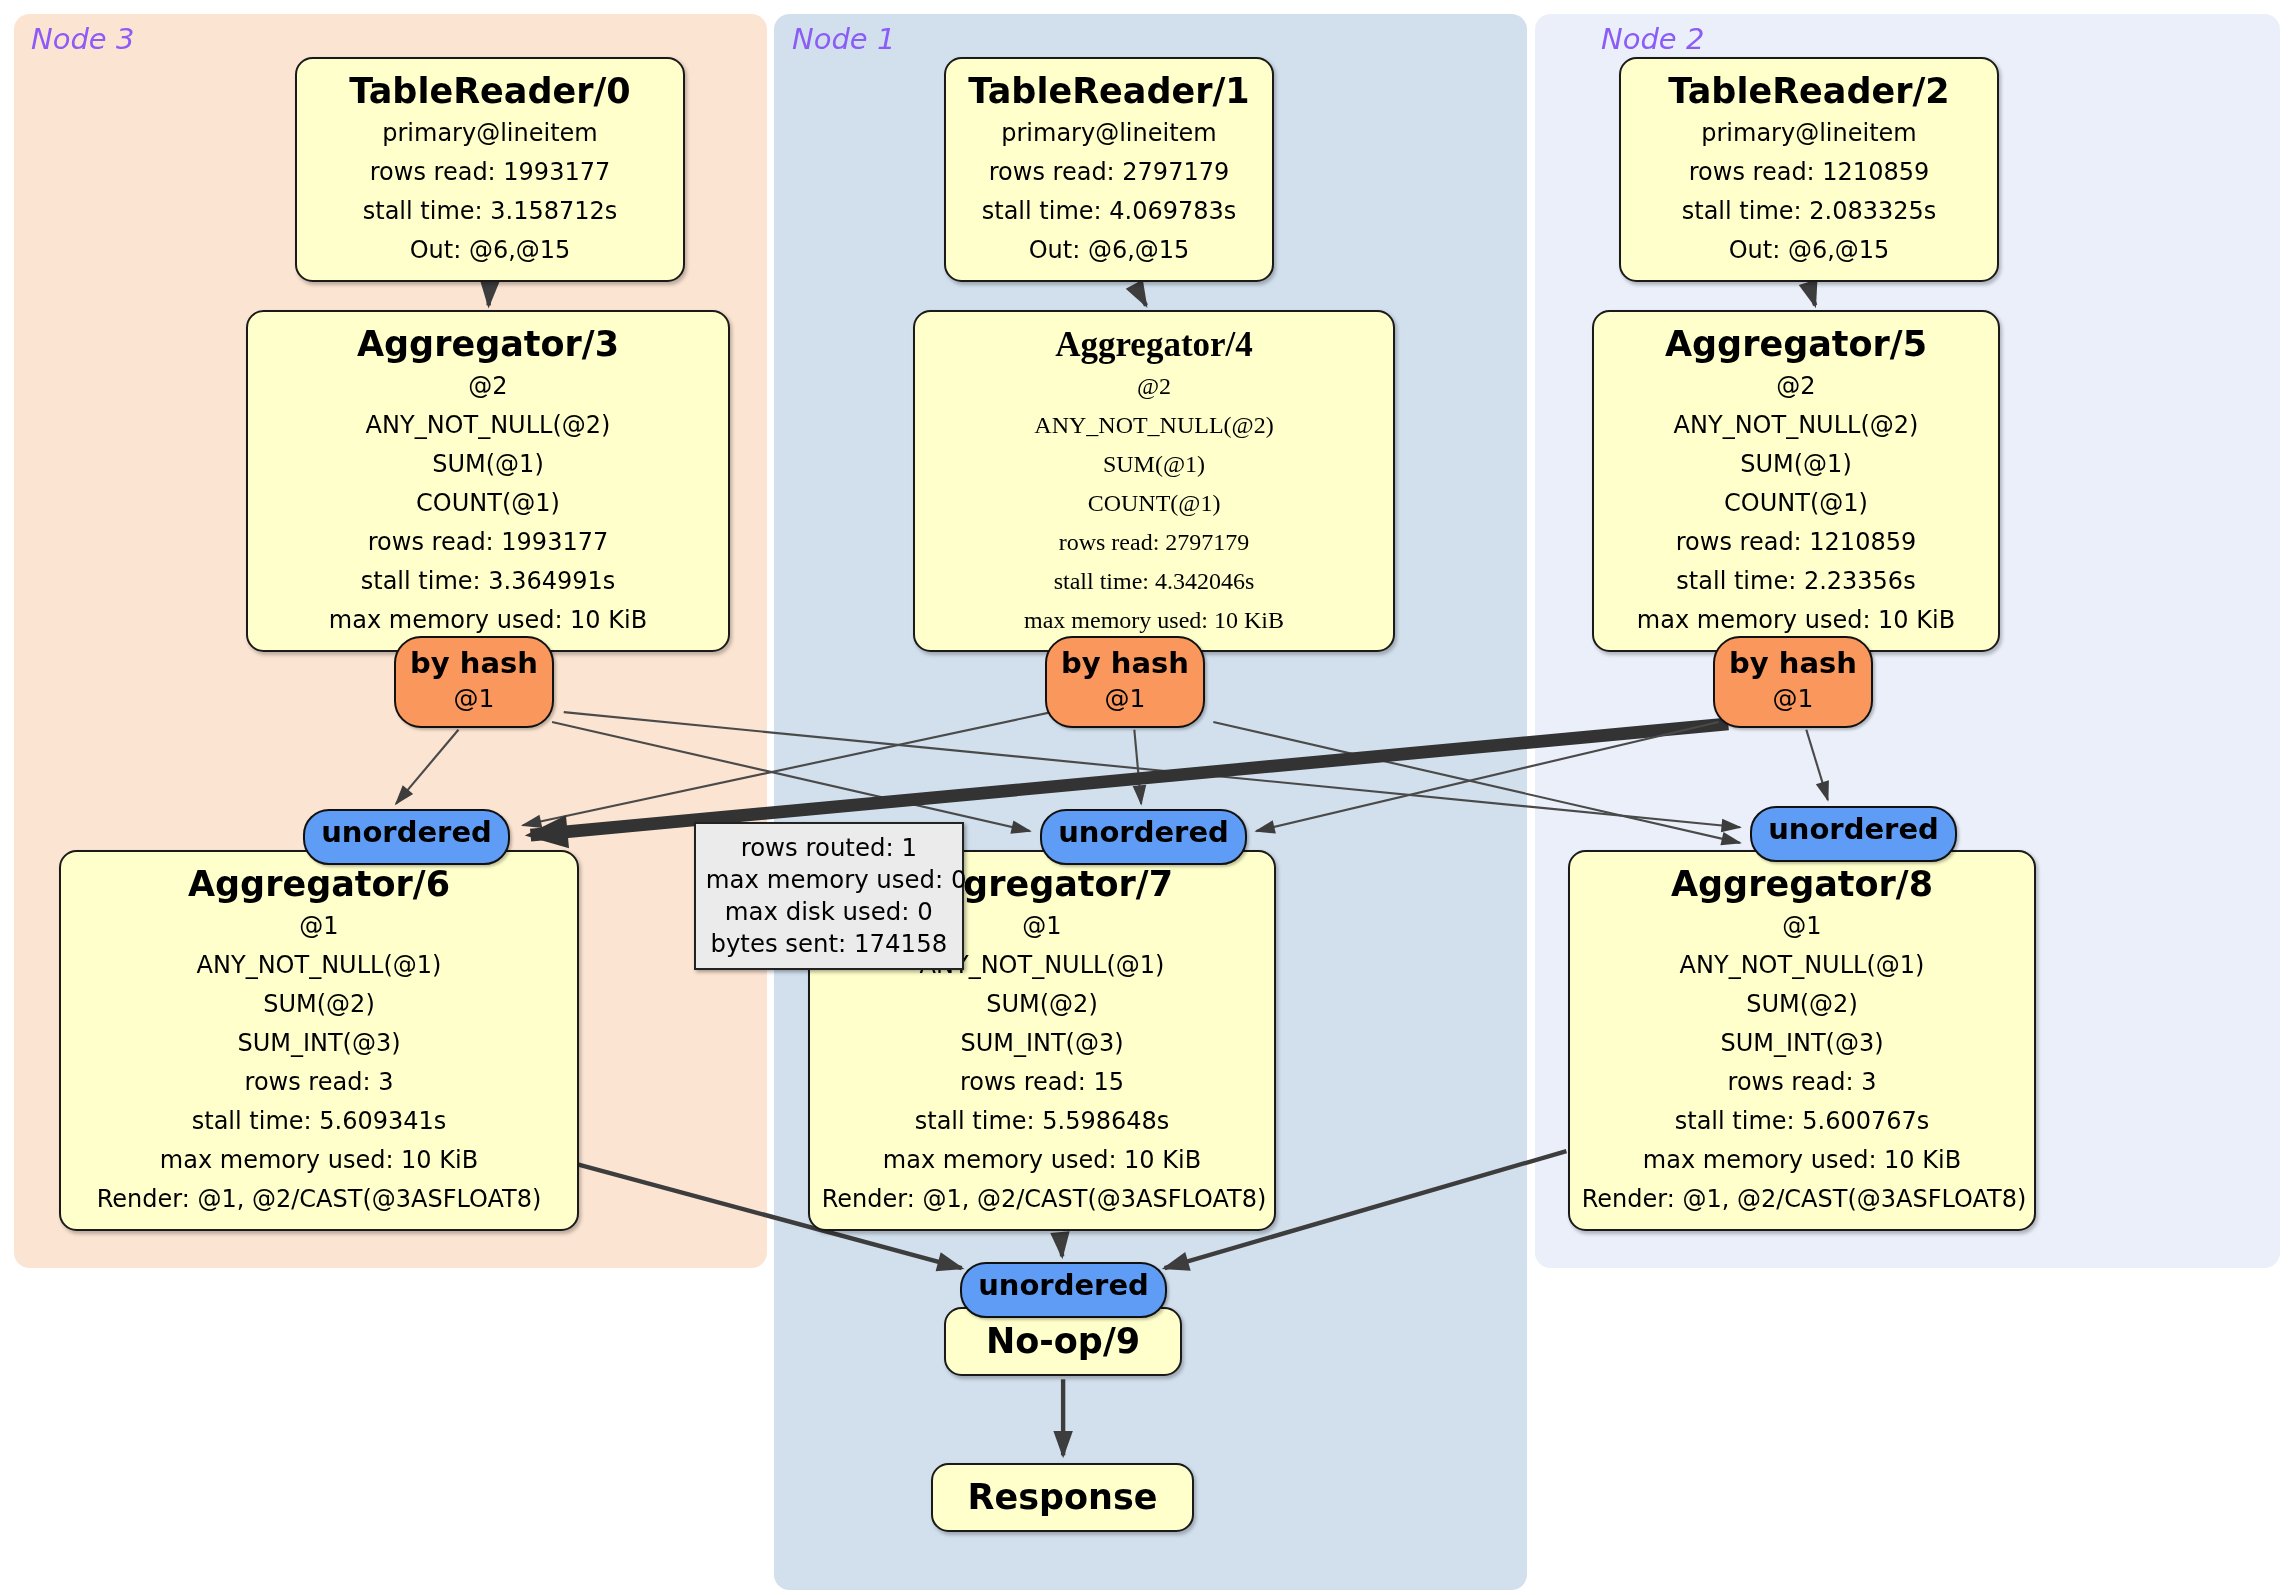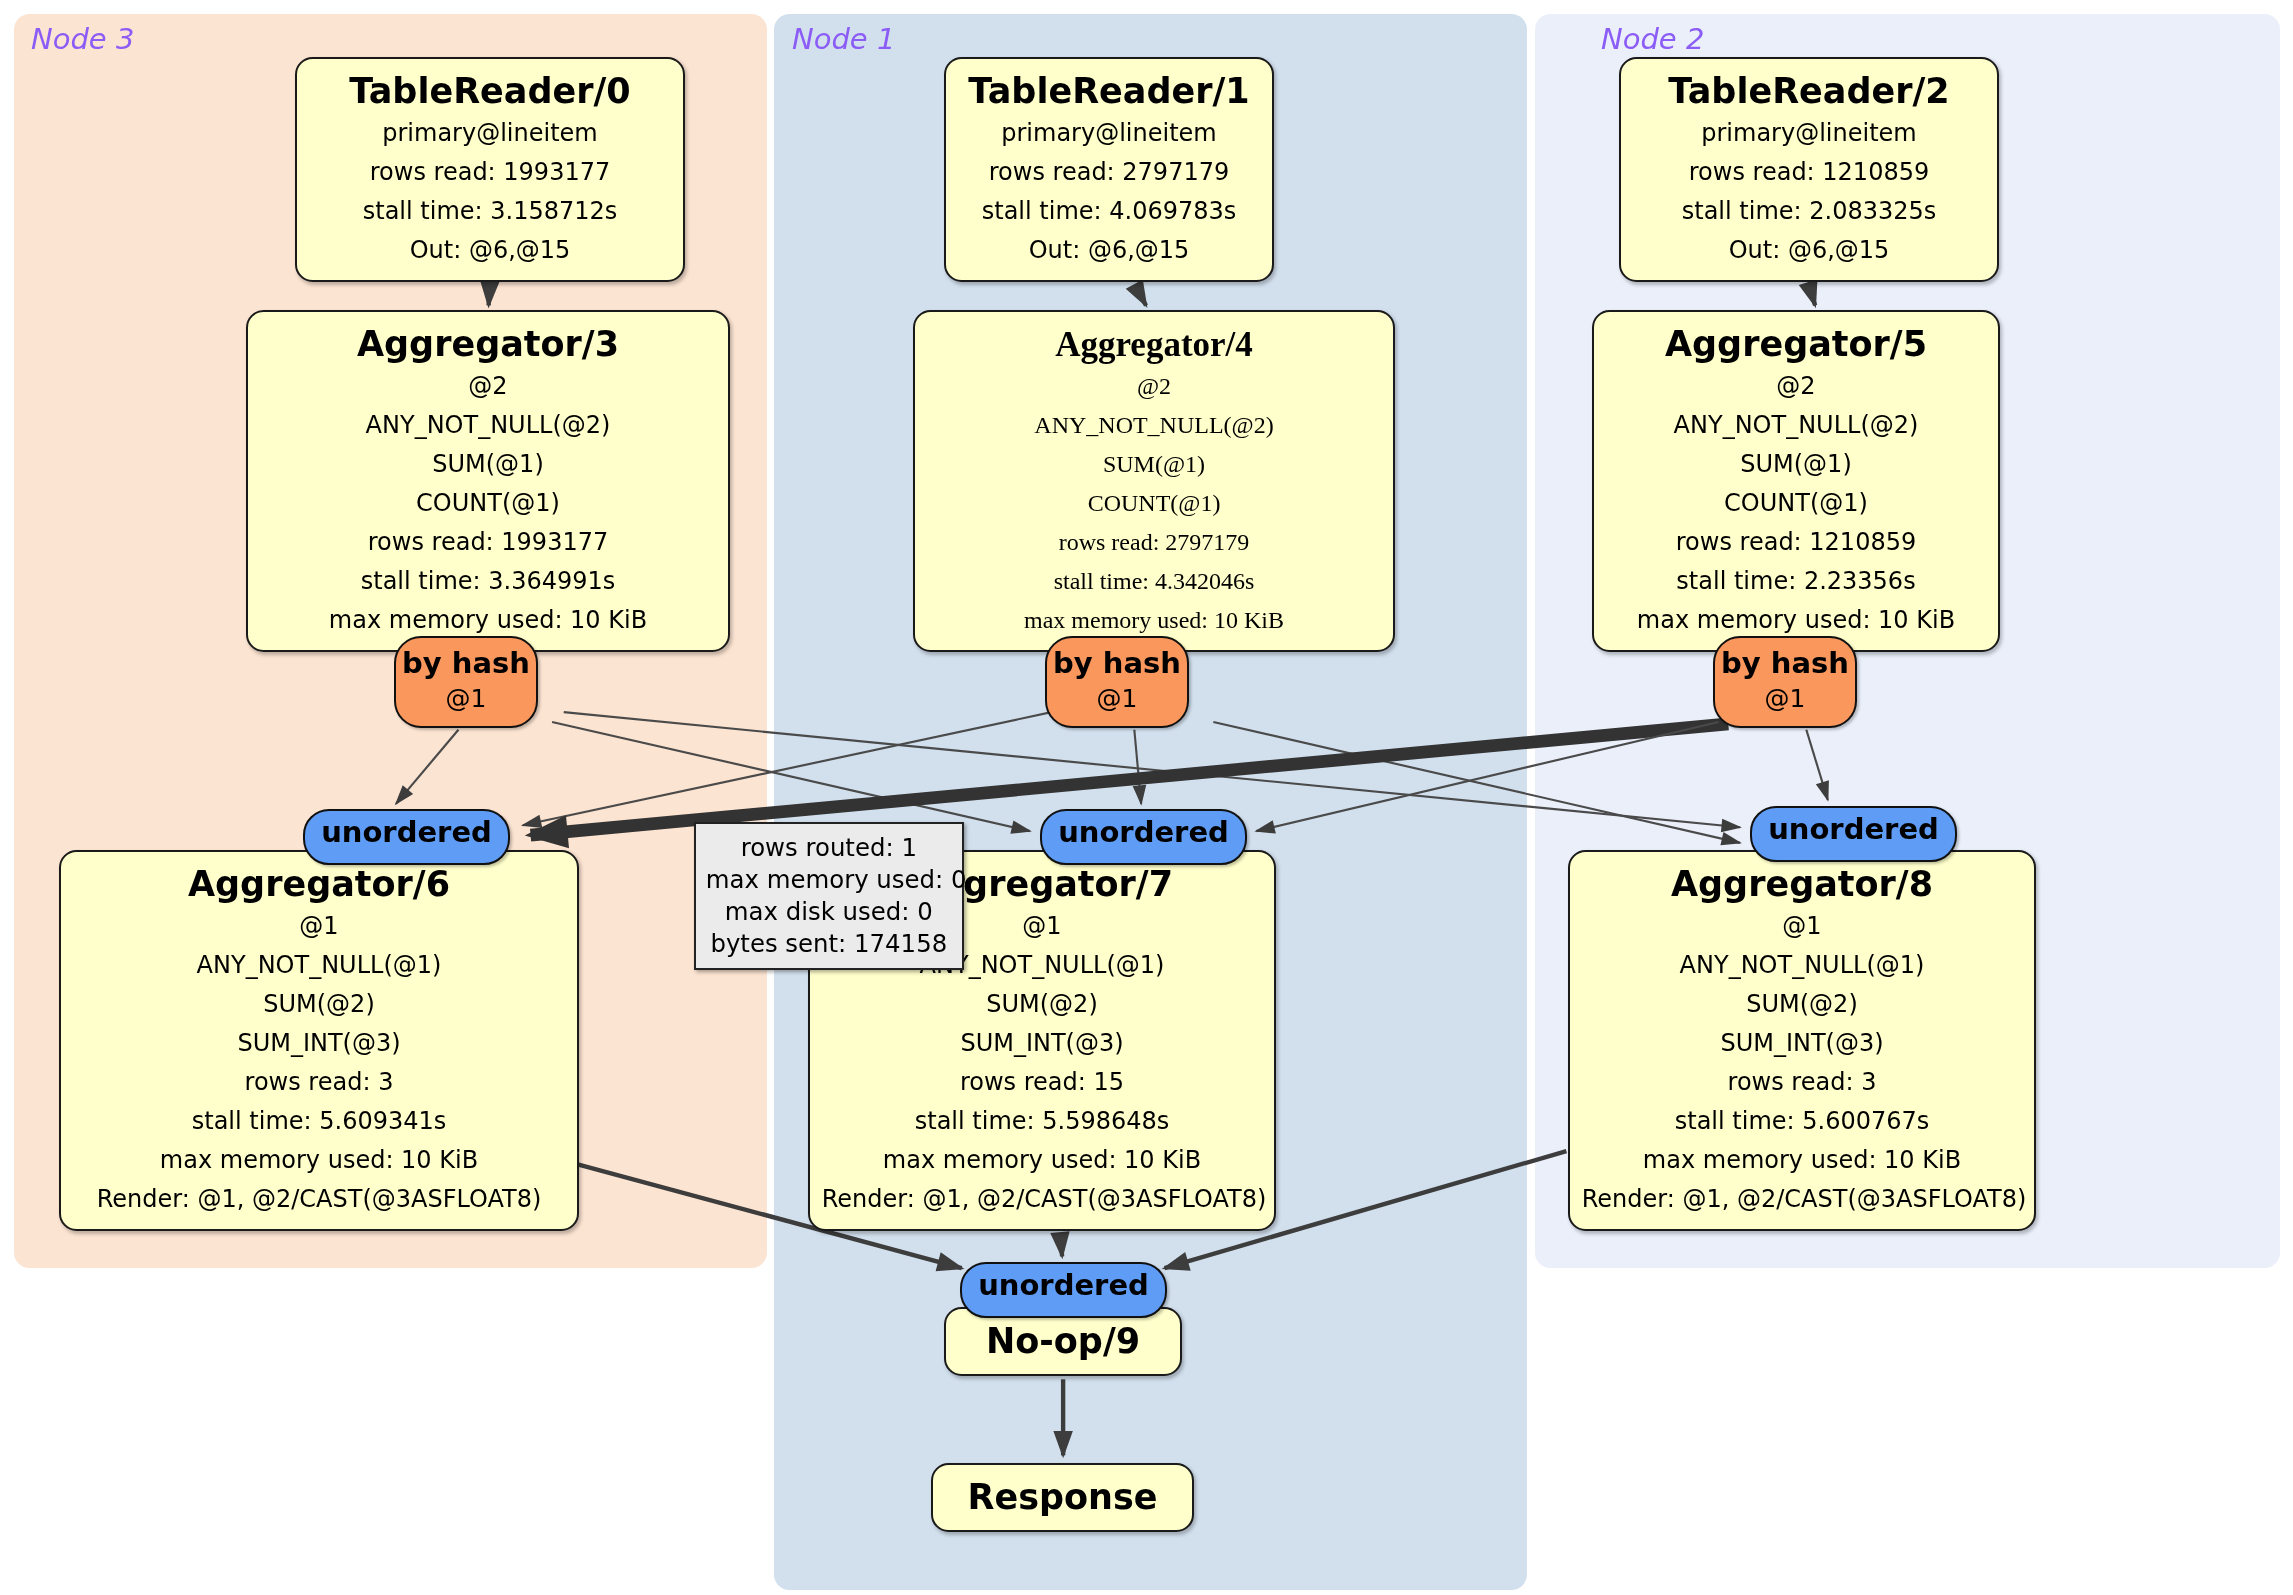--- a/index.html
+++ b/index.html
@@ -8,21 +8,21 @@
   .group{position:absolute;border-radius:15.6px;z-index:0;}
   .group-label{position:absolute;font-size:29px;line-height:33px;color:#8b5cf6;z-index:1;font-style:italic;}
   #edges{position:absolute;left:0;top:0;z-index:5;}
   .opbox{position:absolute;background:#ffffcc;border:2.9px solid #1a1a1a;border-radius:17.6px;
          text-align:center;padding:9.8px 11.7px;box-sizing:border-box;z-index:10;
          box-shadow:2px 2.9px 3.9px rgba(0,0,0,0.25);}
   .op-title{font-size:35px;font-weight:bold;line-height:45px;white-space:nowrap;}
   .op-line{font-size:24px;line-height:39px;white-space:nowrap;}
   .pill{position:absolute;border:2.9px solid #111;box-sizing:border-box;text-align:center;z-index:12;
         box-shadow:2px 2px 2.9px rgba(0,0,0,0.25);}
-  .pill-hash{background:#f9975c;border-radius:27px;width:144px;height:92px;}
+  .pill-hash{background:#f9975c;border-radius:27px;width:160px;height:92px;}
   .pill-hash .ph-main{font-size:29px;font-weight:bold;line-height:39px;margin-top:5.9px;}
   .pill-hash .ph-sub{font-size:25px;line-height:31px;}
   .pill-unordered{background:#5e9cf5;border-radius:26px;width:207px;height:56px;
                   font-size:29px;font-weight:bold;line-height:43px;}
   .tooltip{position:absolute;background:#ebebeb;border:2px solid #222;text-align:center;
            padding:7.8px 9.8px;z-index:30;box-shadow:2px 2px 3.9px rgba(0,0,0,0.35);}
   .tooltip .tt-line{font-size:24.4px;line-height:32px;white-space:nowrap;}
 </style>
 </head>
 <body>

